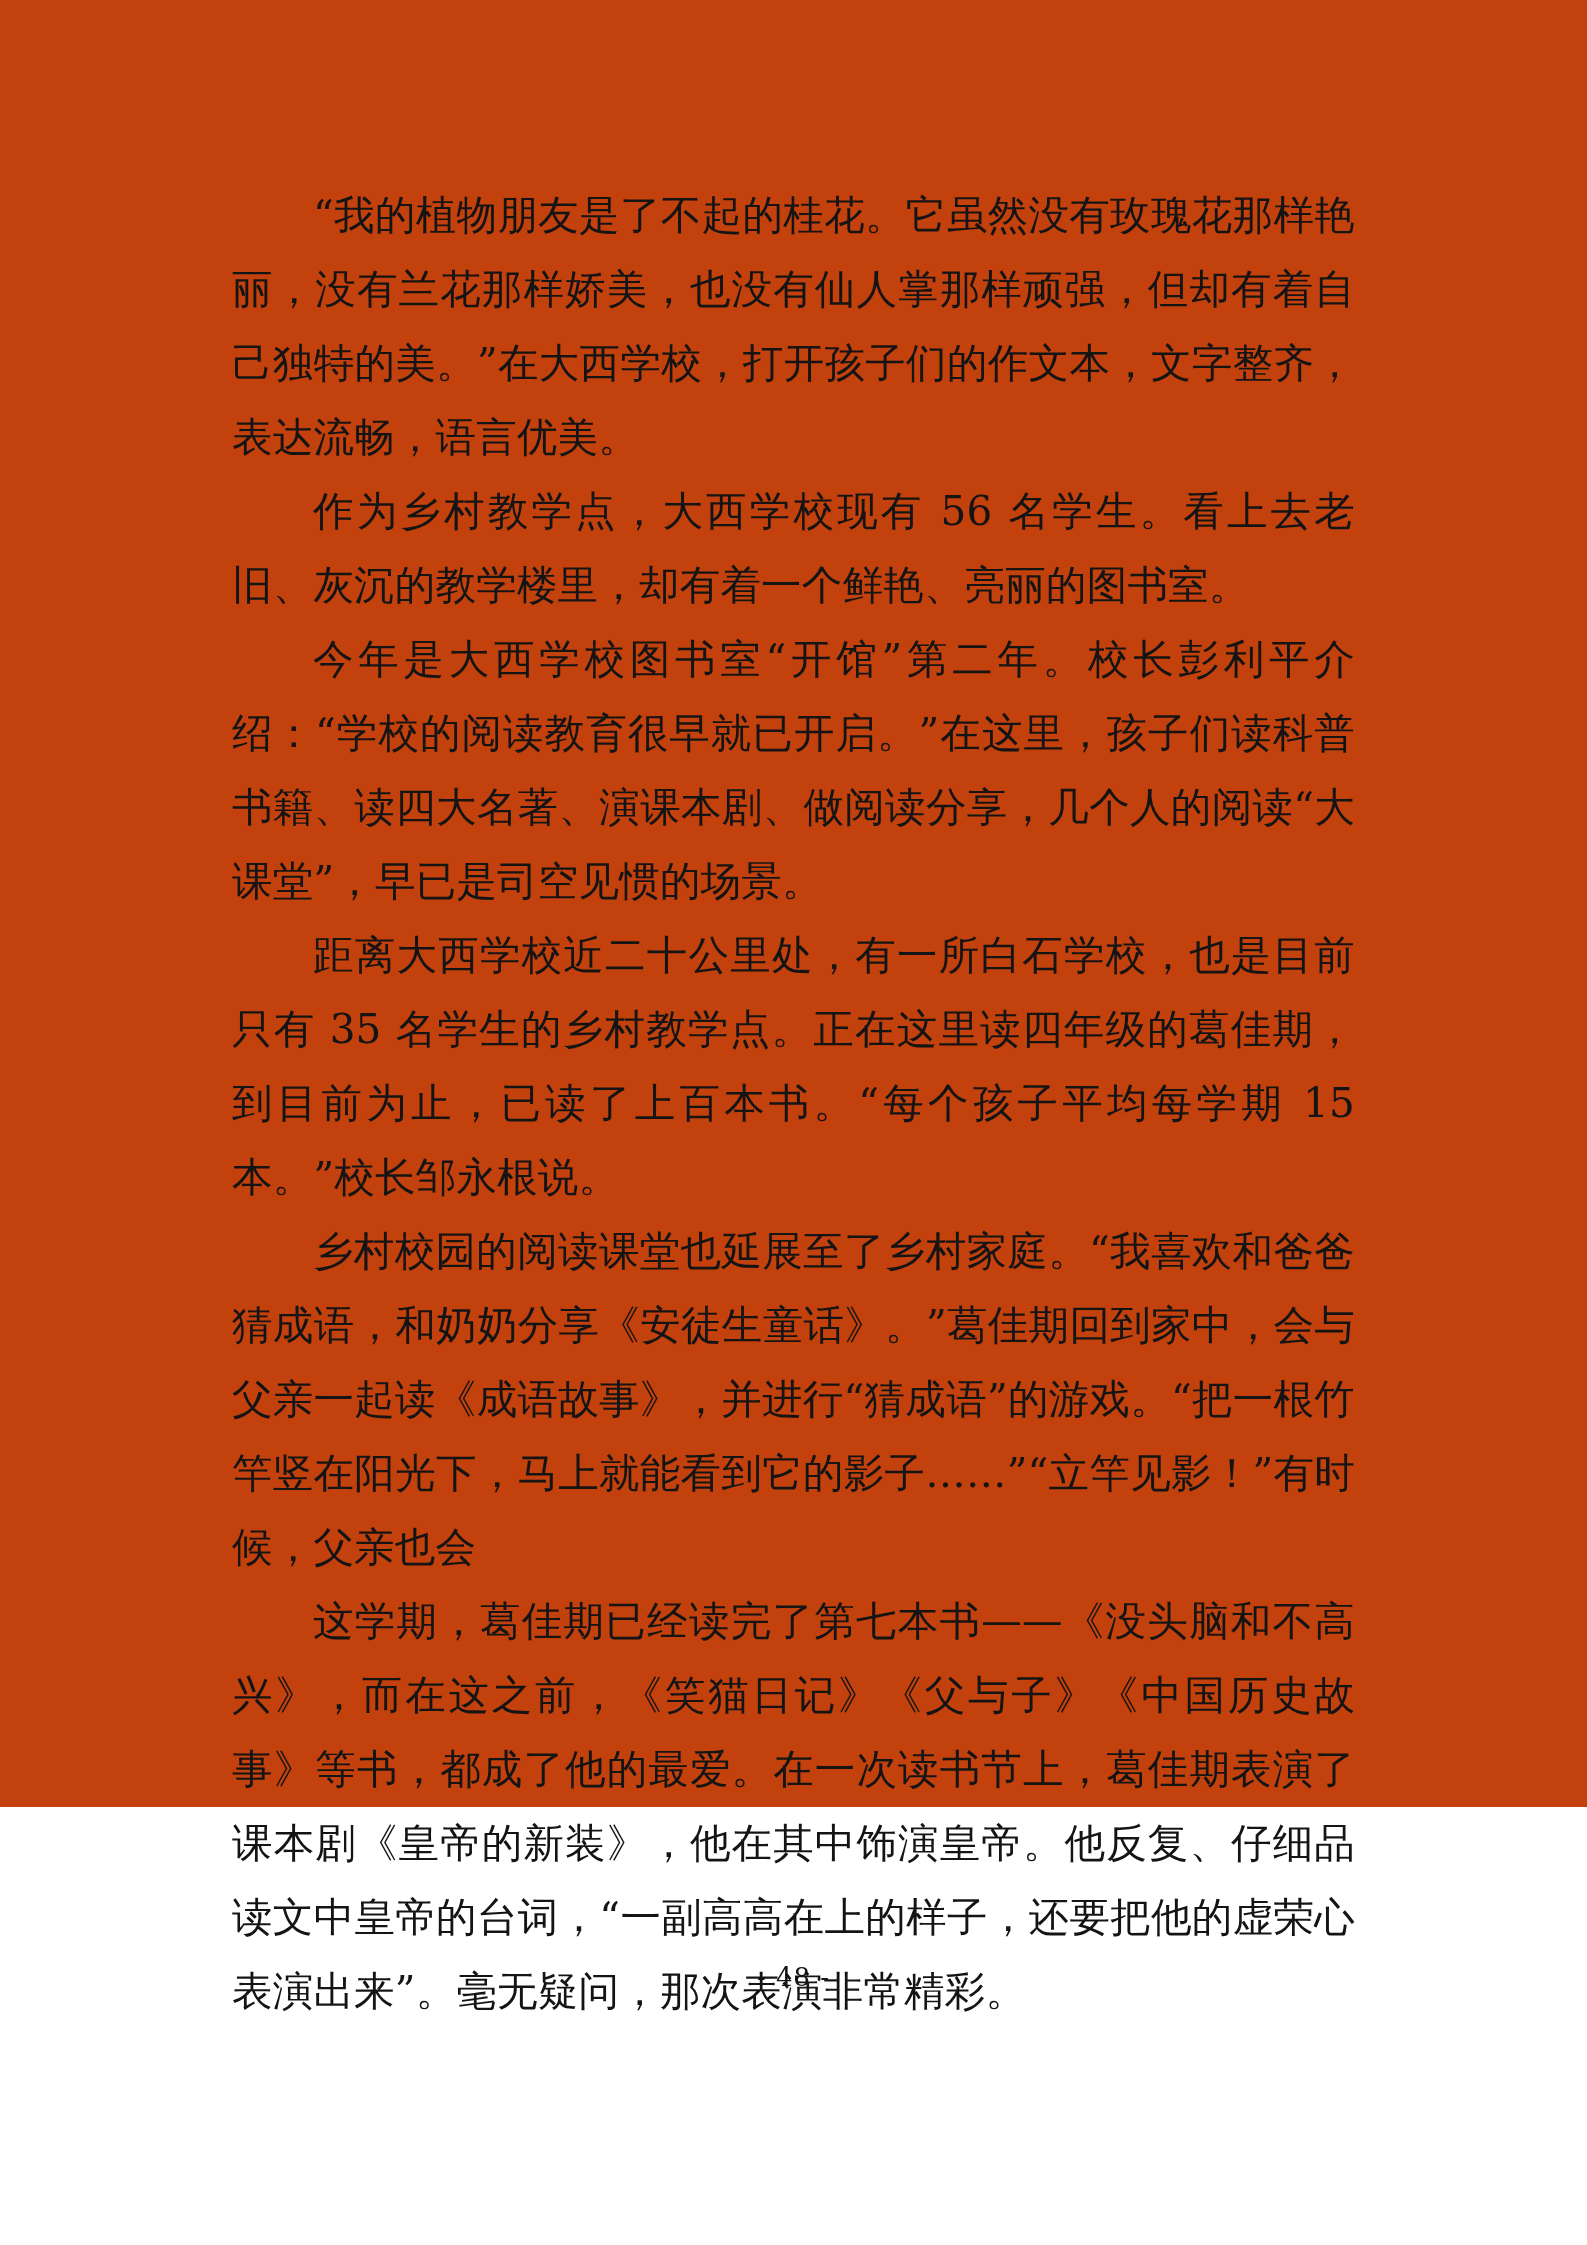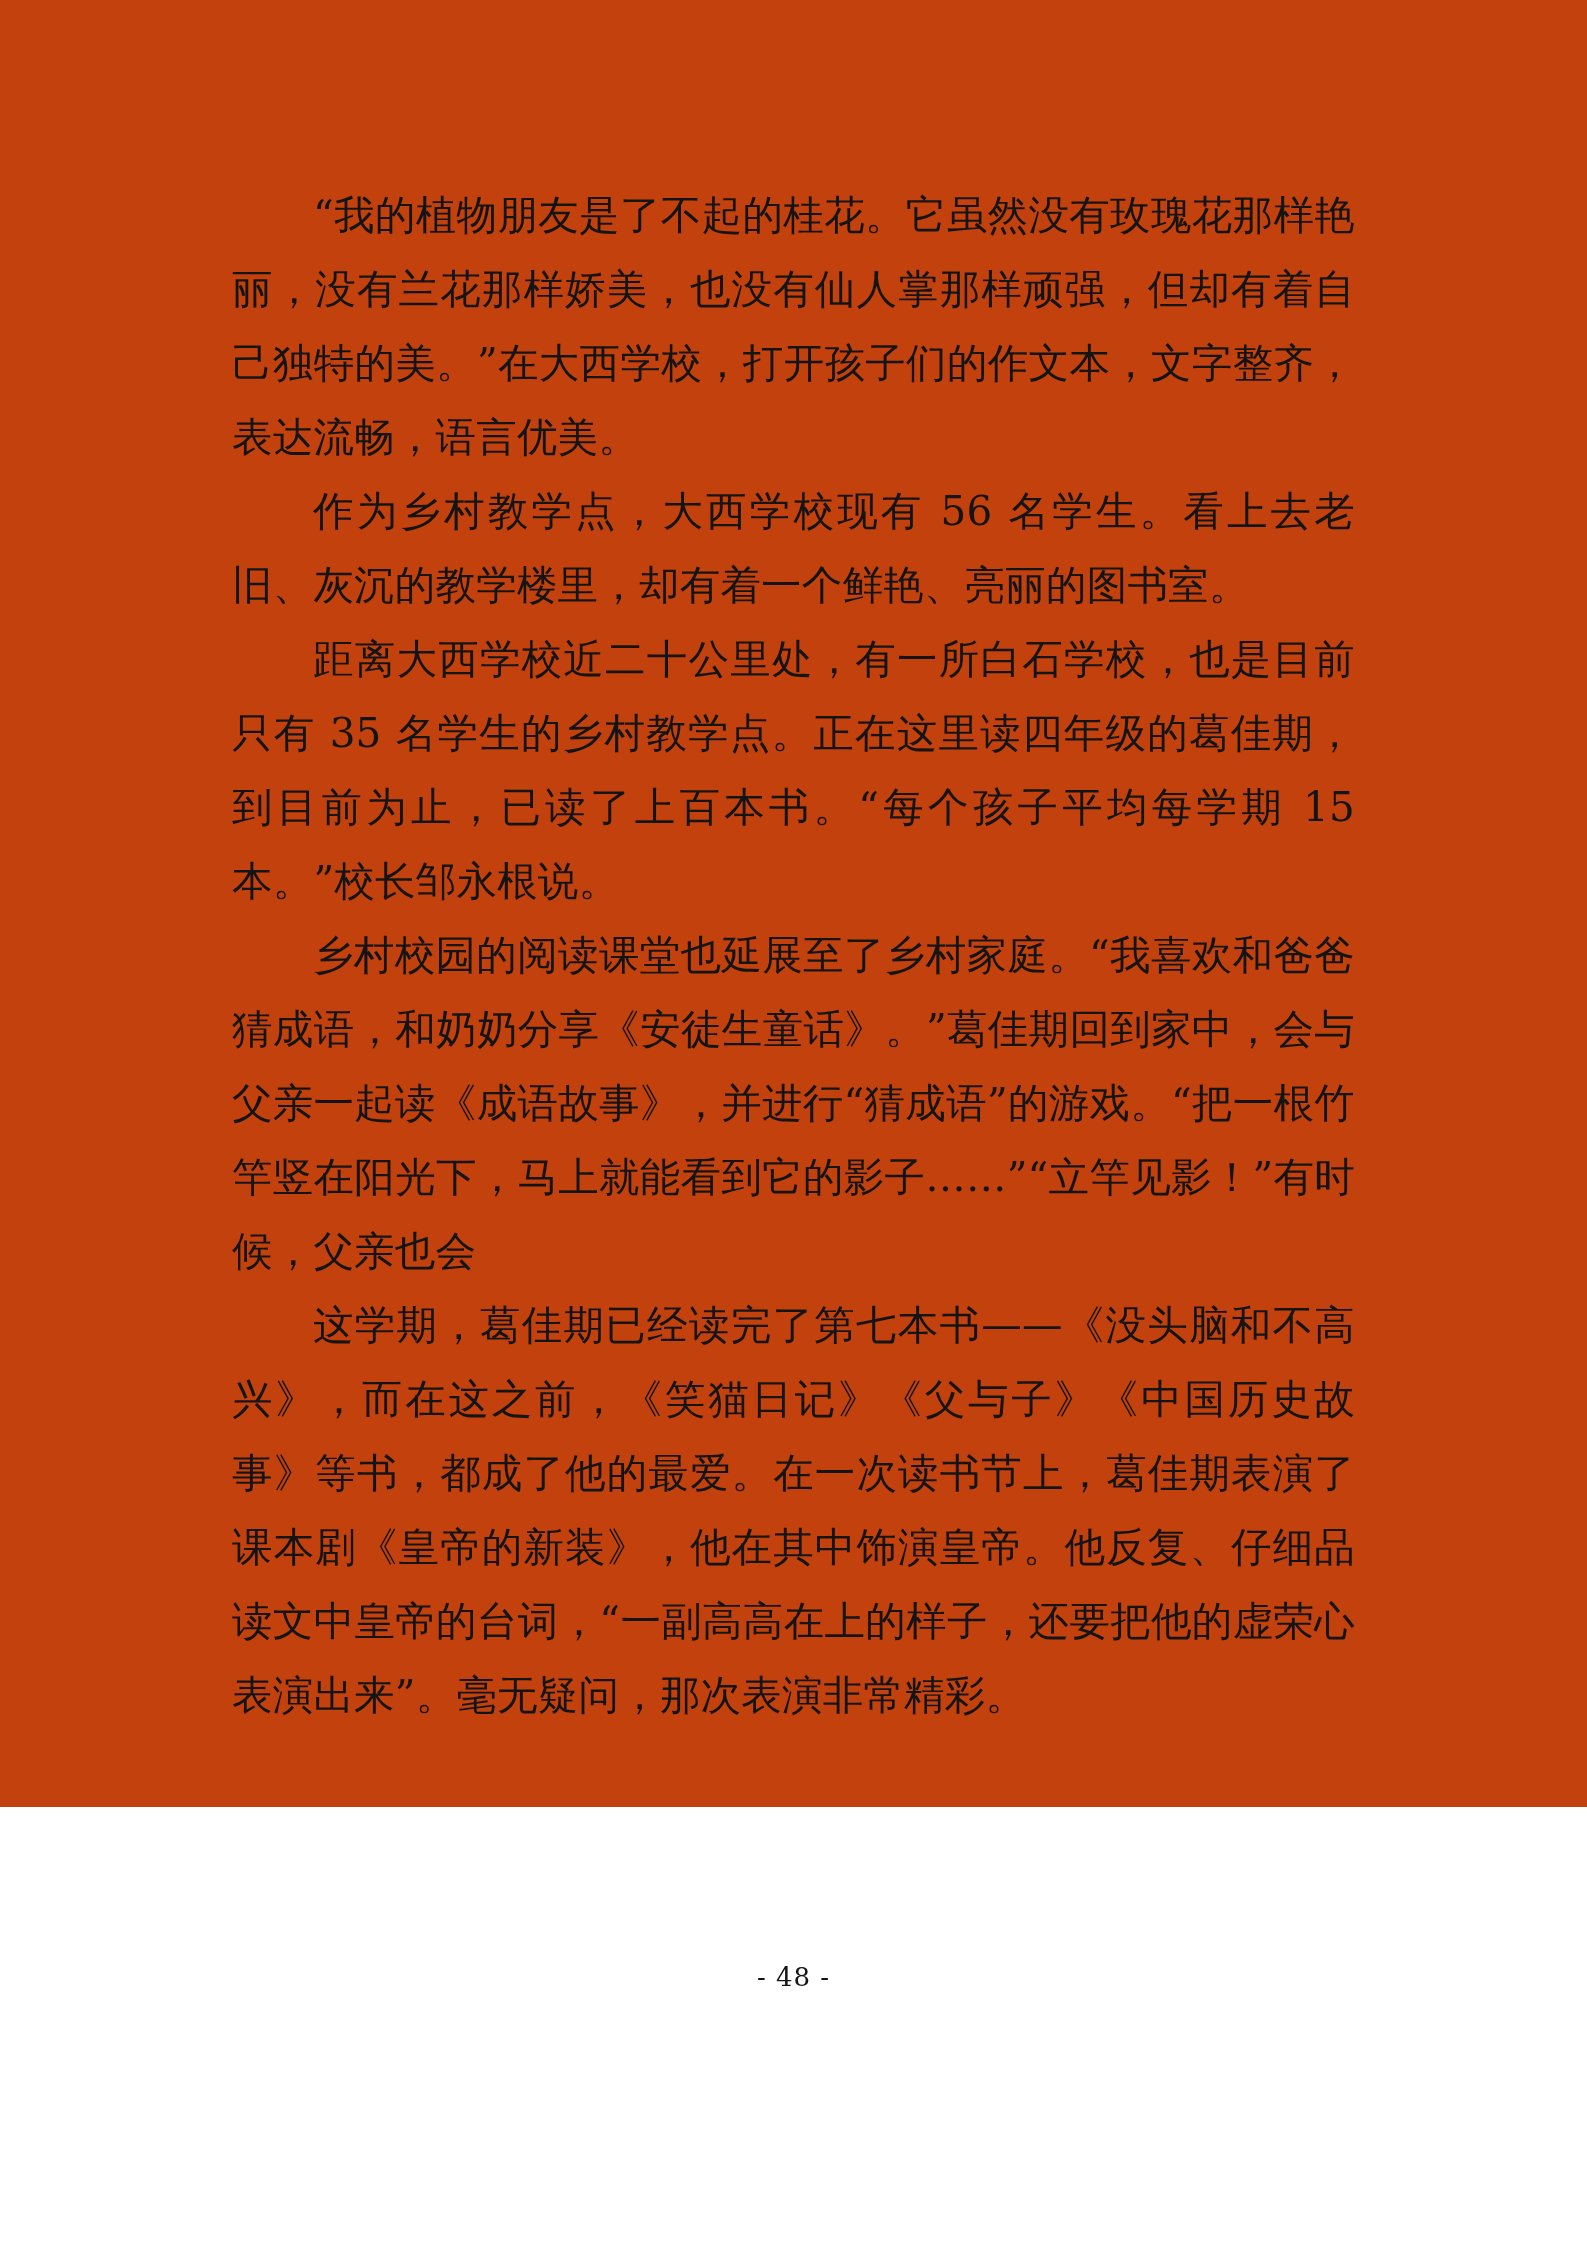--- a/index.html
+++ b/index.html
@@ -55,20 +55,21 @@
     letter-spacing: 1px;
   }
 </style>
 </head>
 <body>
 
 <div class="page">
   <div class="content">
     <p class="para">“我的植物朋友是了不起的桂花。它虽然没有玫瑰花那样艳丽，没有兰花那样娇美，也没有仙人掌那样顽强，但却有着自己独特的美。”在大西学校，打开孩子们的作文本，文字整齐，表达流畅，语言优美。</p>
     <p class="para">作为乡村教学点，大西学校现有 56 名学生。看上去老旧、灰沉的教学楼里，却有着一个鲜艳、亮丽的图书室。</p>
+    <p class="para">今年是大西学校图书室“开馆”第二年。校长彭利平介绍：“学校的阅读教育很早就已开启。”在这里，孩子们读科普书籍、读四大名著、演课本剧、做阅读分享，几个人的阅读“大课堂”，早已是司空见惯的场景。</p>
     <p class="para">距离大西学校近二十公里处，有一所白石学校，也是目前只有 35 名学生的乡村教学点。正在这里读四年级的葛佳期，到目前为止，已读了上百本书。“每个孩子平均每学期 15 本。”校长邹永根说。</p>
     <p class="para">乡村校园的阅读课堂也延展至了乡村家庭。“我喜欢和爸爸猜成语，和奶奶分享《安徒生童话》。”葛佳期回到家中，会与父亲一起读《成语故事》，并进行“猜成语”的游戏。“把一根竹竿竖在阳光下，马上就能看到它的影子……”“立竿见影！”有时候，父亲也会</p>
     <p class="para">这学期，葛佳期已经读完了第七本书——《没头脑和不高兴》，而在这之前，《笑猫日记》《父与子》《中国历史故事》等书，都成了他的最爱。在一次读书节上，葛佳期表演了课本剧《皇帝的新装》，他在其中饰演皇帝。他反复、仔细品读文中皇帝的台词，“一副高高在上的样子，还要把他的虚荣心表演出来”。毫无疑问，那次表演非常精彩。</p>
   </div>
   <div class="footer">
     <span class="page-number">- 48 -</span>
   </div>
 </div>
 
 </body></html>

